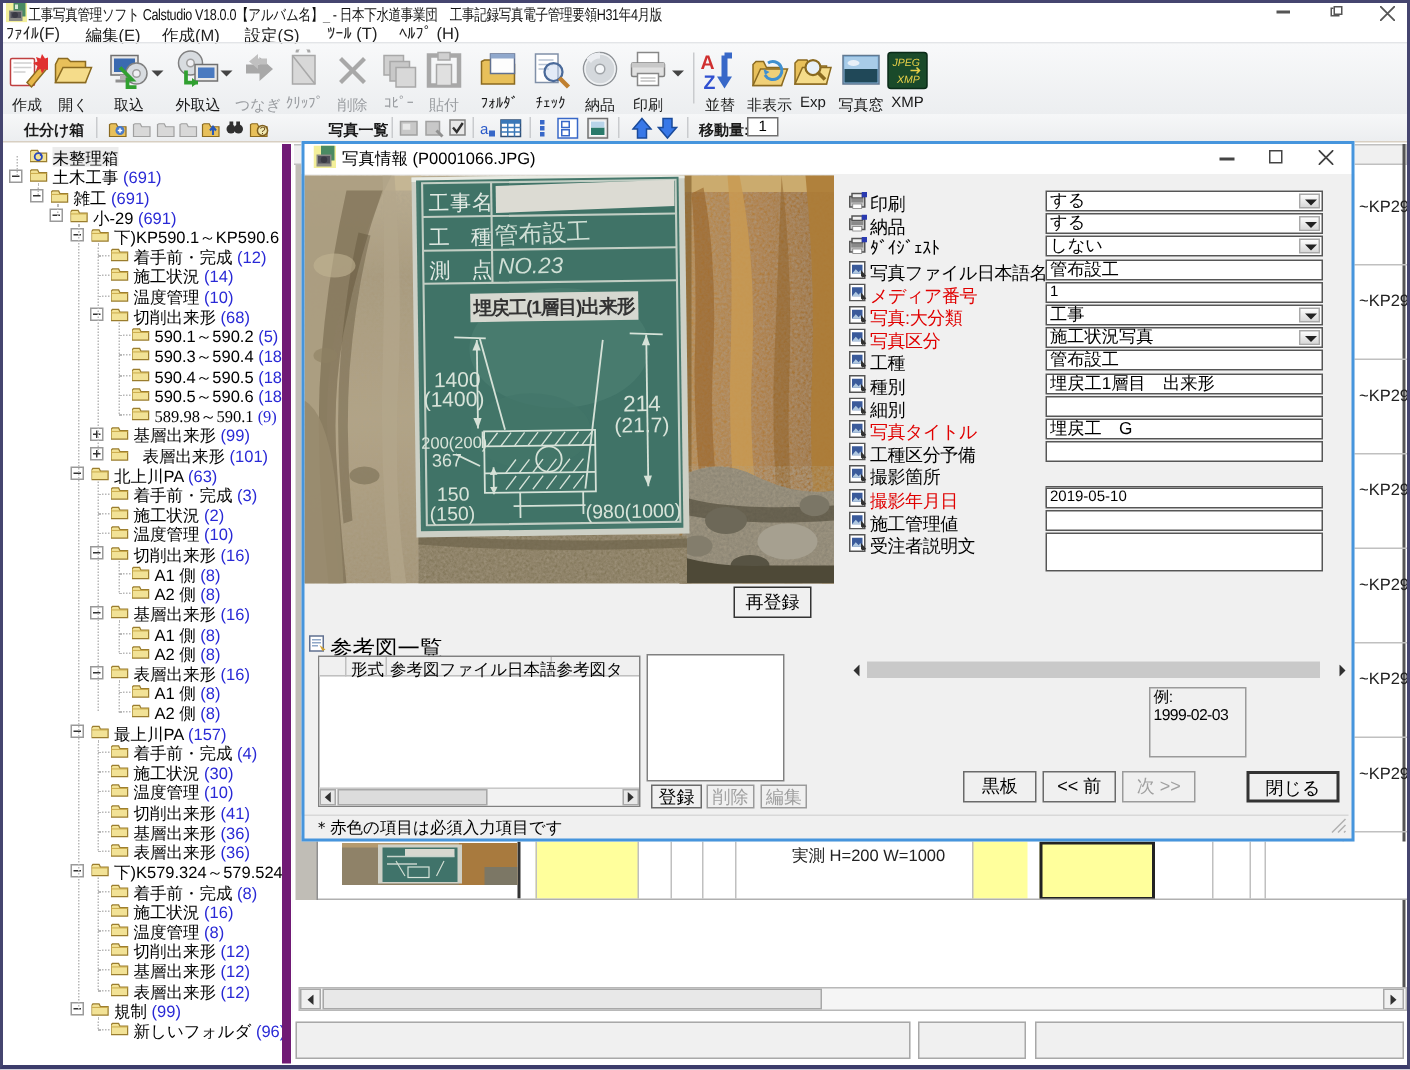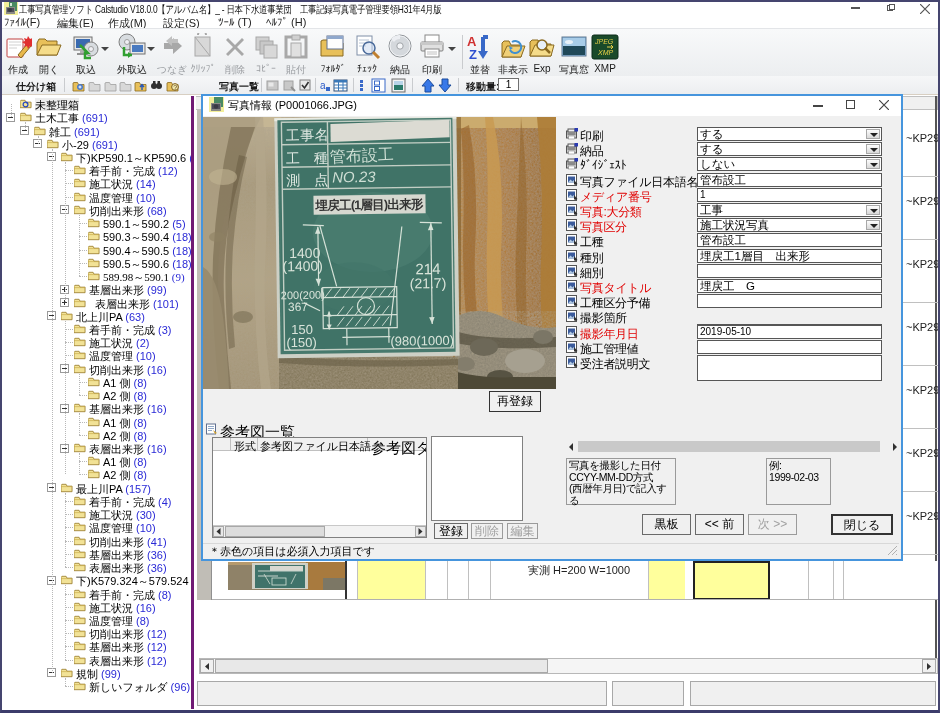--- a/index.html
+++ b/index.html
@@ -11,21 +11,21 @@
 .menubar{position:absolute;left:2px;top:15px;width:936px;height:13px;background:#fff;}
 .menubar span{position:absolute;top:1px;font-size:11px;color:#222;white-space:nowrap;}
 .toolbar1{position:absolute;left:2px;top:28px;width:936px;height:48px;background:linear-gradient(#f8f9fa,#eceef0);border-top:1px solid #e3e5e8;}
 .tb-ico{position:absolute;top:4px;}
 .tb-lbl{position:absolute;top:34px;font-size:10px;color:#1a1a1a;text-align:center;white-space:nowrap;transform:translateX(-50%);}
 .tb-lbl.dis{color:#9a9da1;}
 .tb-arr{position:absolute;top:18px;width:0;height:0;border-left:4px solid transparent;border-right:4px solid transparent;border-top:4px solid #444;}
 .toolbar2{position:absolute;left:2px;top:76px;width:936px;height:19px;background:linear-gradient(#f6f7f8,#eceef0);border-bottom:1px solid #d8cfc2;}
 .t2-txt{position:absolute;top:4px;font-size:10px;color:#1a1a1a;font-weight:bold;white-space:nowrap;}
 .t2-sep{position:absolute;top:2px;width:1px;height:14px;background:#c9cbce;}
-.tree{position:absolute;left:2px;top:96px;width:192px;height:613px;background:#fff;border-right:3px solid #701a75;overflow:hidden;}
+.tree{position:absolute;left:2px;top:96px;width:192px;height:613px;background:#fff;border-right:6px solid #701a75;overflow:hidden;}
 .trow{position:absolute;height:13px;font-size:11px;white-space:nowrap;color:#000;}
 .trow .cnt{color:#2929d6;}
 .tbox{position:absolute;width:9px;height:9px;border:1px solid #9a9a9a;background:#fff;}.tbox i{position:absolute;left:1px;top:3px;width:5px;height:1px;background:#333;}.tbox b{position:absolute;left:3px;top:1px;width:1px;height:5px;background:#333;}
 .tline{position:absolute;border-left:1px dotted #b8b8b8;width:0;}
 .thline{position:absolute;border-top:1px dotted #b8b8b8;height:0;}
 .rightpane{position:absolute;left:195px;top:96px;width:743px;height:614px;background:#fff;}
 .dialog{position:absolute;left:201px;top:94px;width:702px;height:467px;background:#f0f0f0;z-index:10;}
 .dlgframe{position:absolute;left:201px;top:94px;width:702px;height:467px;border:2px solid #4695dd;z-index:20;pointer-events:none;}
 .dlg-title{position:absolute;left:0;top:0;width:702px;height:22px;background:#fff;}
 .fld-lbl{position:absolute;font-size:12px;letter-spacing:-0.3px;color:#000;white-space:nowrap;}
@@ -675,21 +675,21 @@
       <path d="M7 7 l4 3 -2 1 Z" fill="#d0a030"></path>
     </svg>
     <div class="abs" style="left:19px;top:329px;font-size:15px;color:#000">参考図一覧</div>
     <div class="abs" style="left:11px;top:343px;width:215px;height:101px;background:#fff;border:1px solid #808080"></div>
     <div class="abs" style="left:12px;top:344px;width:213px;height:13px;background:#f0f0f0;border-bottom:1px solid #c0c0c0"></div>
     <div class="abs" style="left:29px;top:344px;width:1px;height:13px;background:#c0c0c0"></div>
     <div class="abs" style="left:56px;top:344px;width:1px;height:13px;background:#c0c0c0"></div>
     <div class="abs" style="left:166px;top:344px;width:1px;height:13px;background:#c0c0c0"></div>
     <div class="abs" style="left:33px;top:345px;font-size:11px">形式</div>
     <div class="abs" style="left:59px;top:345px;font-size:11px;white-space:nowrap">参考図ファイル日本語</div>
-    <div class="abs" style="left:170px;top:345px;font-size:15px;white-space:nowrap;width:55px;overflow:hidden">参考図タ</div>
+    <div class="abs" style="left:170px;top:345px;font-size:11px;white-space:nowrap;width:55px;overflow:hidden">参考図タ</div>
     <div class="abs" style="left:12px;top:431px;width:213px;height:12px;background:#f2f2f2;border-top:1px solid #c8c8c8"></div>
     <div class="abs" style="left:12px;top:432px;width:11px;height:11px;background:#e8e8e8;border:1px solid #a8a8a8"></div>
     <svg class="abs" style="left:15px;top:434px" width="5" height="7" viewBox="0 0 5 7">
       <path d="M4.5 0 L0.5 3.5 L4.5 7 Z" fill="#303030"></path>
     </svg>
     <div class="abs" style="left:214px;top:432px;width:11px;height:11px;background:#e8e8e8;border:1px solid #a8a8a8"></div>
     <svg class="abs" style="left:217px;top:434px" width="5" height="7" viewBox="0 0 5 7">
       <path d="M0.5 0 L4.5 3.5 L0.5 7 Z" fill="#303030"></path>
     </svg>
     <div class="abs" style="left:24px;top:432px;width:100px;height:11px;background:#dcdcdc;border:1px solid #a8a8a8"></div>
@@ -834,21 +834,20 @@
     <div class="fld-lbl" style="left:379px;top:262.0px">受注者説明文</div>
     <div class="fld-in" style="top:261.0px;height:26px;"></div>
     <div class="abs" style="left:365px;top:347px;width:334px;height:12px;background:#f0f0f0"></div>
     <svg class="abs" style="left:367px;top:349px" width="6" height="8" viewBox="0 0 6 8">
       <path d="M5 0 L1 4 L5 8 Z" fill="#303030"></path>
     </svg>
     <svg class="abs" style="left:691px;top:349px" width="6" height="8" viewBox="0 0 6 8">
       <path d="M1 0 L5 4 L1 8 Z" fill="#303030"></path>
     </svg>
     <div class="abs" style="left:377px;top:347px;width:302px;height:11px;background:#c9c9c9"></div>
-    <div class="infobox" style="left:365px;top:364px;width:110px;height:47px">写真を撮影した日付<br>CCYY-MM-DD方式<br>(西暦年月日)で記入す<br>る</div>
     <div class="infobox" style="left:565px;top:364px;width:65px;height:47px">例:<br>1999-02-03</div>
     <div class="btn" style="left:441px;top:420px;width:49px;height:21px;line-height:19px">黒板</div>
     <div class="btn" style="left:494px;top:420px;width:49px;height:21px;line-height:19px">&lt;&lt; 前</div>
     <div class="btn dis" style="left:547px;top:420px;width:49px;height:21px;line-height:19px">次 &gt;&gt;</div>
     <div class="btn" style="left:630px;top:420px;width:62px;height:21px;line-height:18px;border:2px solid #333">閉じる</div>
     <svg class="abs" style="left:2px;top:23px" width="353" height="272" viewBox="0 0 353 272">
       <defs>
 <filter id="grain" x="0" y="0" width="100%" height="100%">
  <feTurbulence type="fractalNoise" baseFrequency="0.55" numOctaves="3" seed="7" result="n"></feTurbulence>
  <feColorMatrix in="n" type="matrix" values="0 0 0 0 0.42, 0 0 0 0 0.36, 0 0 0 0 0.26, 0.45 0.45 0.45 0 -0.42" result="g"></feColorMatrix>

